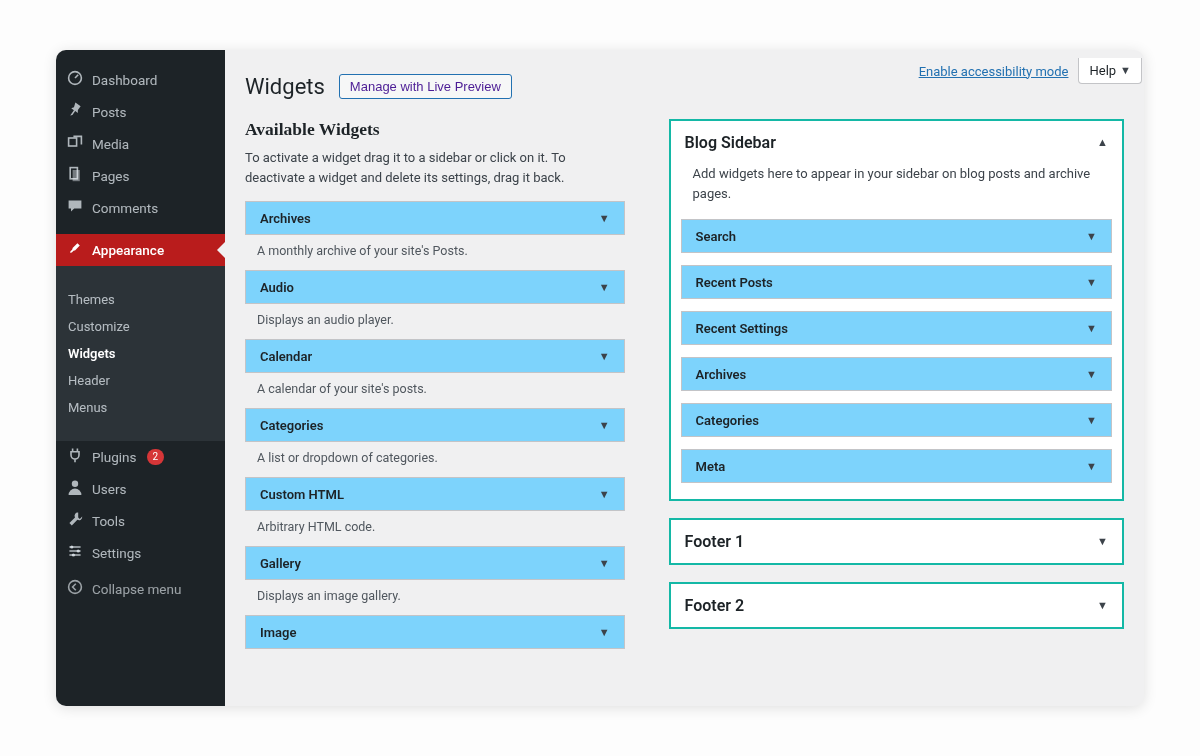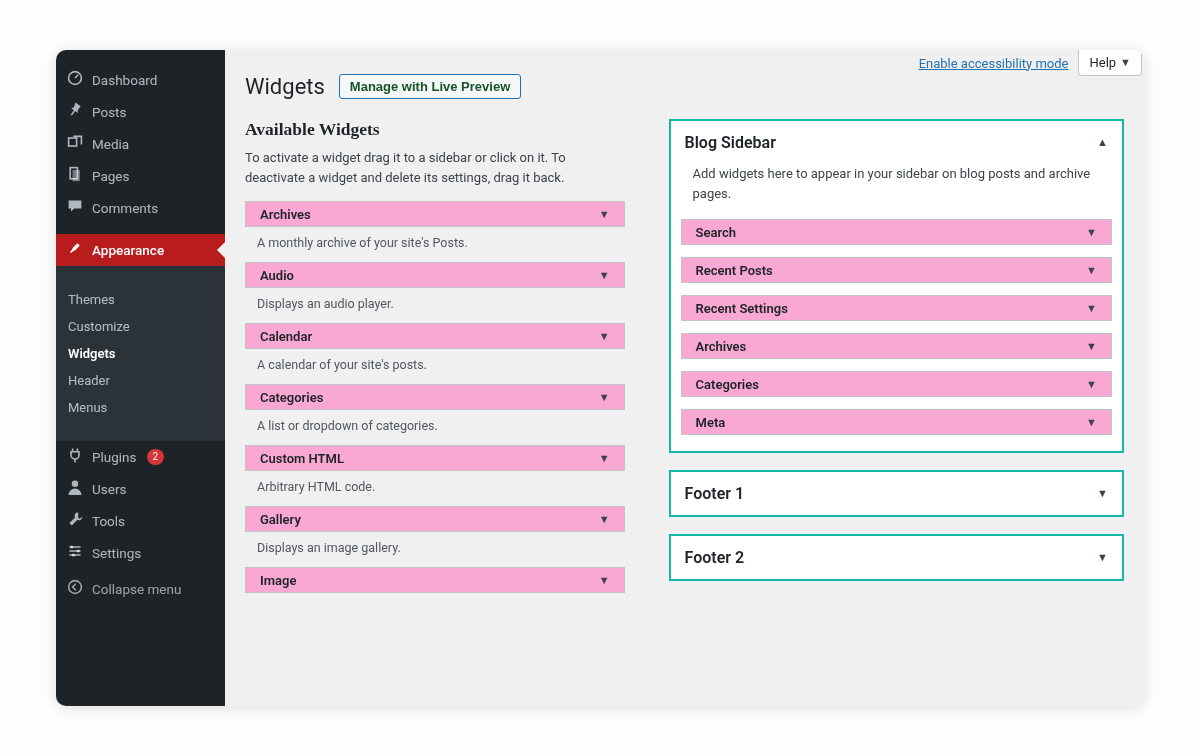--- a/index.html
+++ b/index.html
@@ -79,21 +79,21 @@
   
   .content {
     flex: 1;
     position: relative;
     padding: 0 20px 20px 20px;
     overflow: hidden;
   }
   .topbar {
     position: absolute;
     right: 0;
-    top: 0;
+    top: 8px;
     display: flex;
     align-items: center;
     gap: 10px;
     padding: 0 2px;
     z-index: 5;
   }
   .amode {
     color: #2271b1;
     text-decoration: underline;
     font-size: 13px;
@@ -117,44 +117,44 @@
     gap: 14px;
     padding-top: 24px;
   }
   .heading-row h1 {
     font-size: 22px;
     font-weight: 400;
     color: #1d2327;
   }
   .live-btn {
     border: 1px solid #2271b1;
-    color: #14532d;
+    color: #4c1d95;
     background: #f6f7f7;
     border-radius: 3px;
     padding: 4px 10px;
     font-size: 13px;
     cursor: pointer;
-    font-weight: 700;
+    font-weight: 400;
   }
   .cols {
     display: flex;
     gap: 44px;
     margin-top: 20px;
   }
   .col { flex: 1; min-width: 0; }
   .avail-title { font-size: 17.5px; font-weight: 600; margin-bottom: 8px; font-family: Liberation Serif, serif; }
   .avail-desc { font-size: 13px; color: #3c434a; line-height: 1.5; margin-bottom: 14px; max-width: 360px;}
   .widget-card {
-    background: #f9a8d4;
+    background: #7dd3fc;
     border: 1px solid #c3c4c7;
     display: flex;
     align-items: center;
     justify-content: space-between;
     padding: 0 14px;
-    height: 26px;
+    height: 34px;
     cursor: pointer;
     margin-bottom: 6px;
   }
   .widget-card .title { font-weight: 600; font-size: 13px; }
   .widget-desc {
     font-size: 12.5px;
     color: #50575e;
     padding: 2px 4px 12px 12px;
   }
   .panel {

